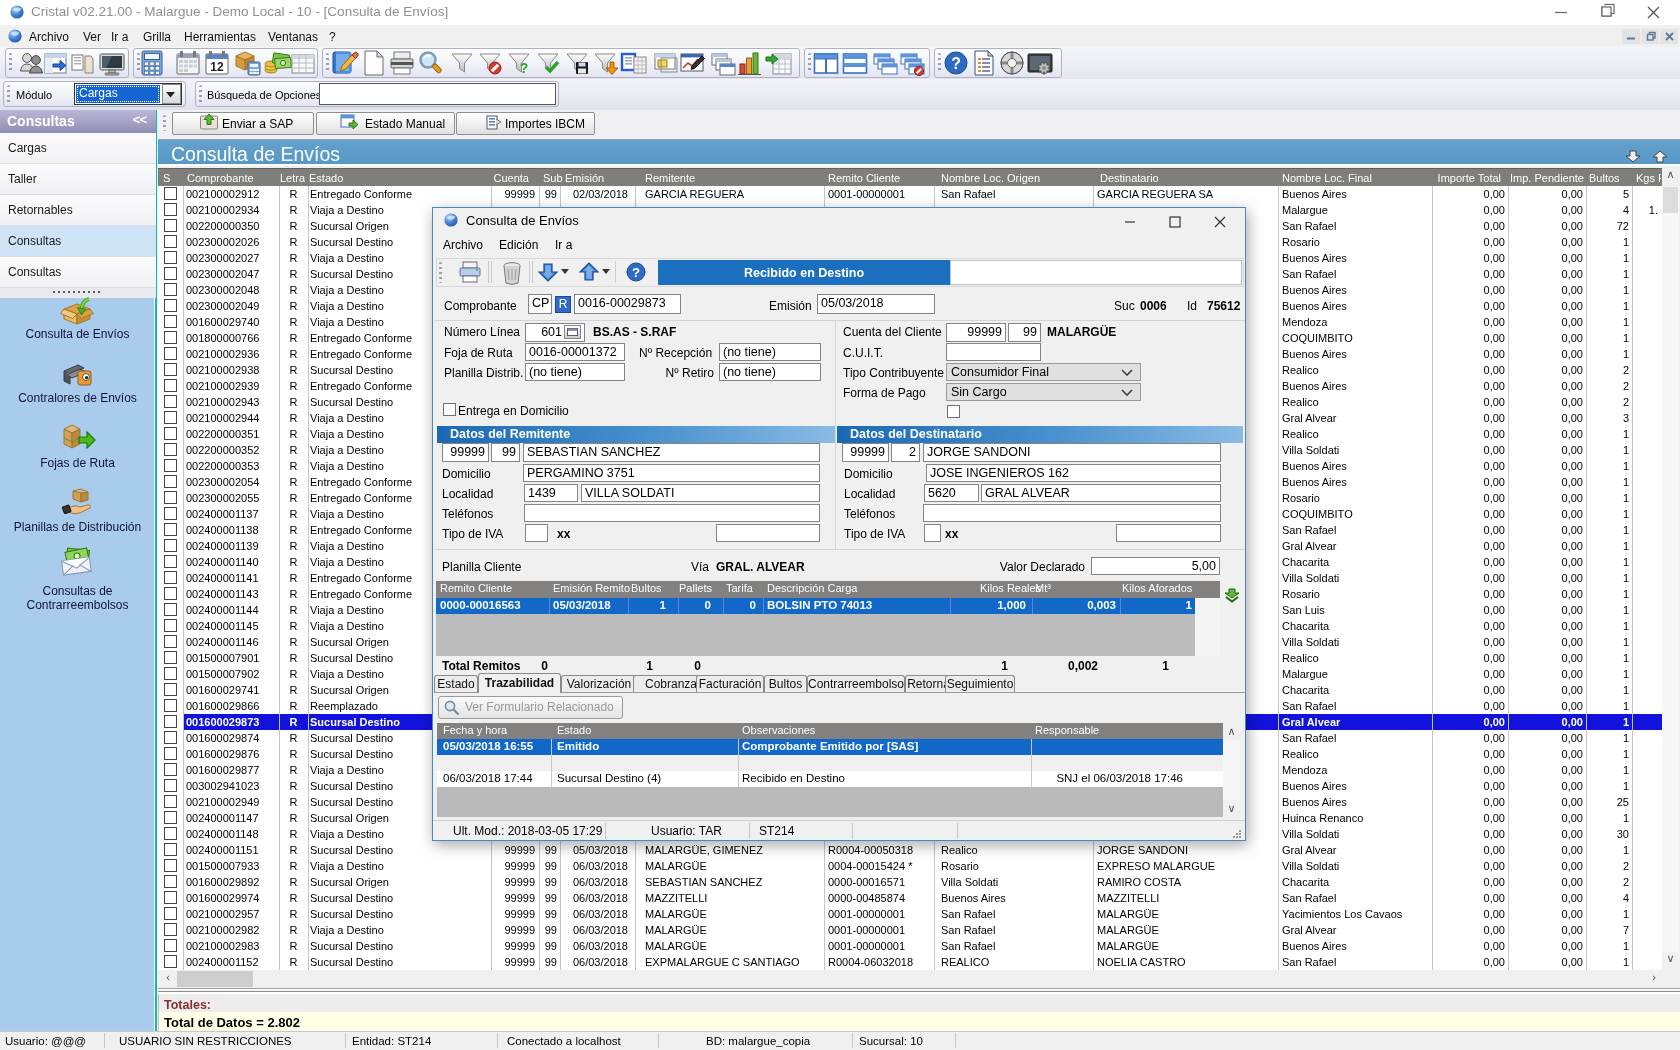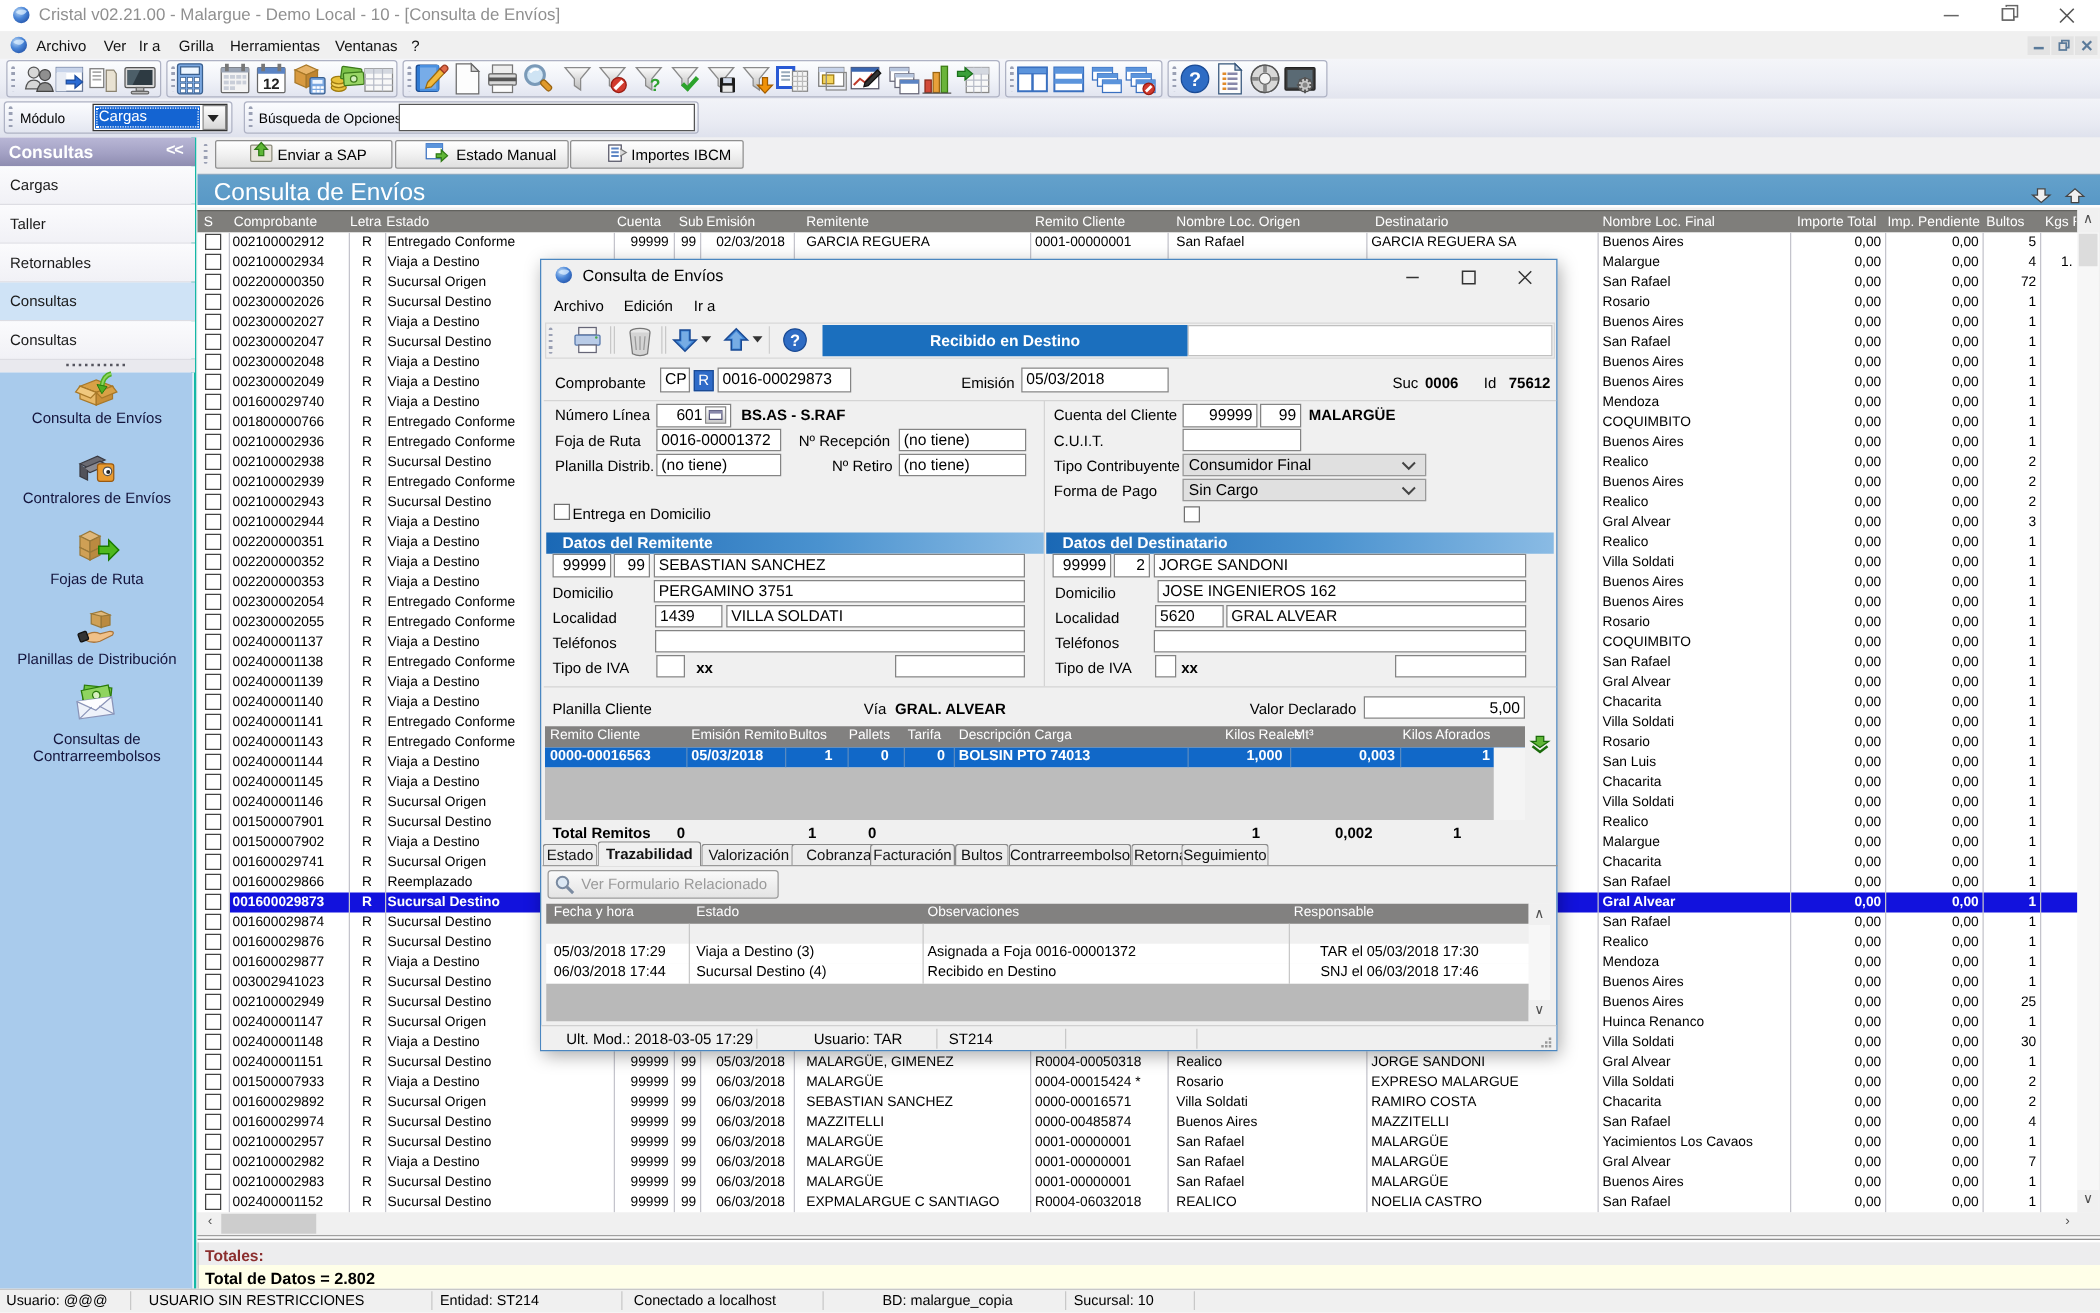--- a/index.html
+++ b/index.html
@@ -1373,25 +1373,25 @@
       <circle cx="6" cy="6" r="4.6" fill="#dce8f4" stroke="#7a8aa0" stroke-width="1.6"></circle>
       <path d="M9.5 9.5 l5 5" stroke="#7a8aa0" stroke-width="2.4"></path>
     </svg>
 <span class="lbl" style="left:32px;top:492px;color:#9a9a9a">Ver Formulario Relacionado</span>
 <div class="gridh" style="left:4px;top:515px;width:786px;height:16px">
       <span style="left:6px">Fecha y hora</span>
       <span style="left:120px">Estado</span>
       <span style="left:305px">Observaciones</span>
       <span style="left:598px">Responsable</span>
     </div>
-<div class="a" style="left:4px;top:547px;width:786px;height:16px;font-size:11.5px;background:#fff;color:#000">
-      <span class="a" style="left:6px;top:1px">05/03/2018 17:29</span>
-      <span class="a" style="left:120px;top:1px">Viaja a Destino (3)</span>
-      <span class="a" style="left:305px;top:1px">Asignada a Foja 0016-00001372</span>
-      <span class="a" style="left:530px;top:1px;width:216px;text-align:right">TAR el 05/03/2018 17:30</span>
+<div class="a" style="left:4px;top:531px;width:786px;height:16px;font-size:11.5px;background:#1168c8;color:#fff;font-weight:bold">
+      <span class="a" style="left:6px;top:1px">05/03/2018 16:55</span>
+      <span class="a" style="left:120px;top:1px">Emitido</span>
+      <span class="a" style="left:305px;top:1px">Comprobante Emitido por [SAS]</span>
+      <span class="a" style="left:530px;top:1px;width:216px;text-align:right"></span>
     </div>
 <div class="a" style="left:4px;top:563px;width:786px;height:16px;font-size:11.5px;background:#fff;color:#000">
       <span class="a" style="left:6px;top:1px">06/03/2018 17:44</span>
       <span class="a" style="left:120px;top:1px">Sucursal Destino (4)</span>
       <span class="a" style="left:305px;top:1px">Recibido en Destino</span>
       <span class="a" style="left:530px;top:1px;width:216px;text-align:right">SNJ el 06/03/2018 17:46</span>
     </div>
 <div class="a" style="left:4px;top:579px;width:786px;height:30px;background:#b9b9b9"></div>
 <div class="a" style="left:118px;top:531px;width:1px;height:48px;background:#c8c8c8"></div>
 <div class="a" style="left:305px;top:531px;width:1px;height:48px;background:#c8c8c8"></div>

